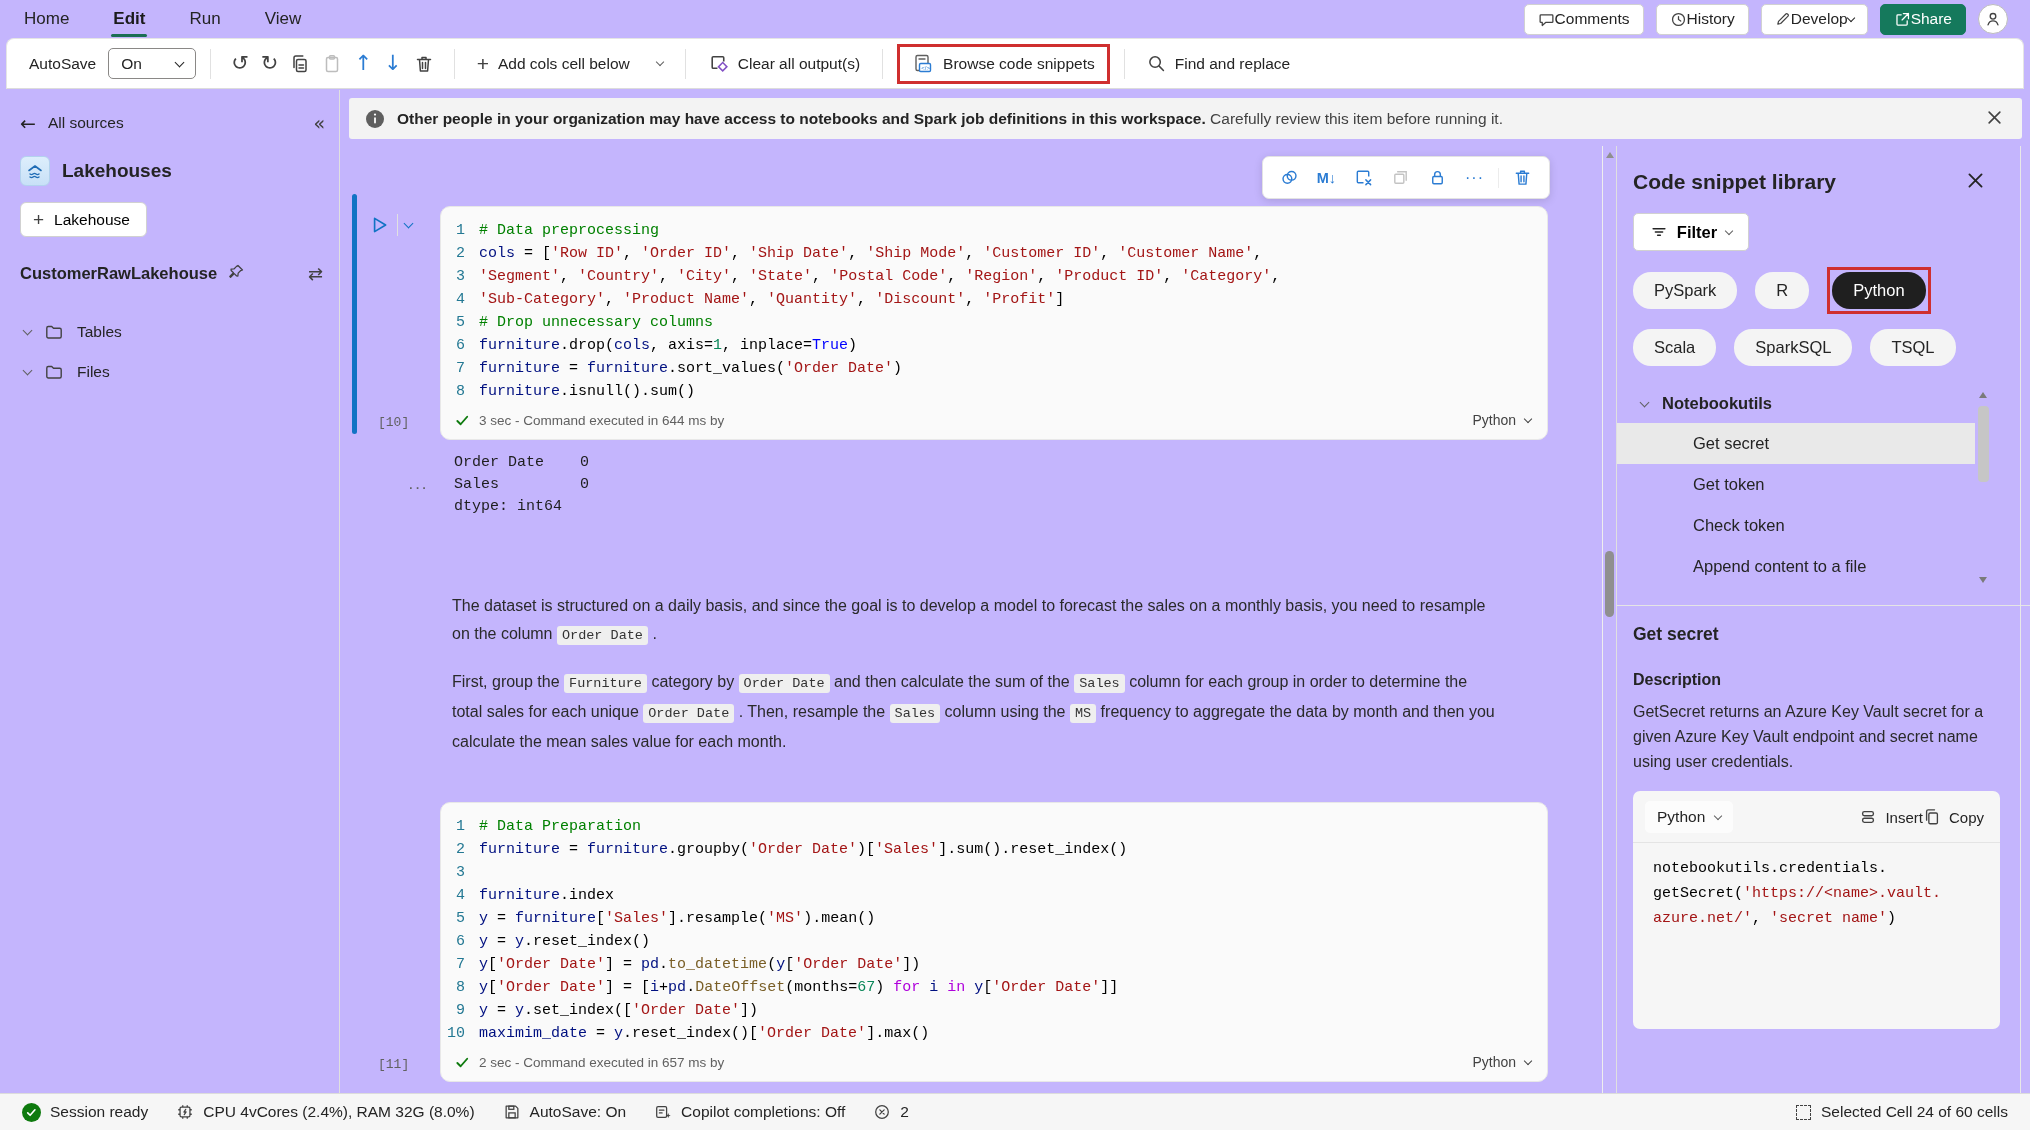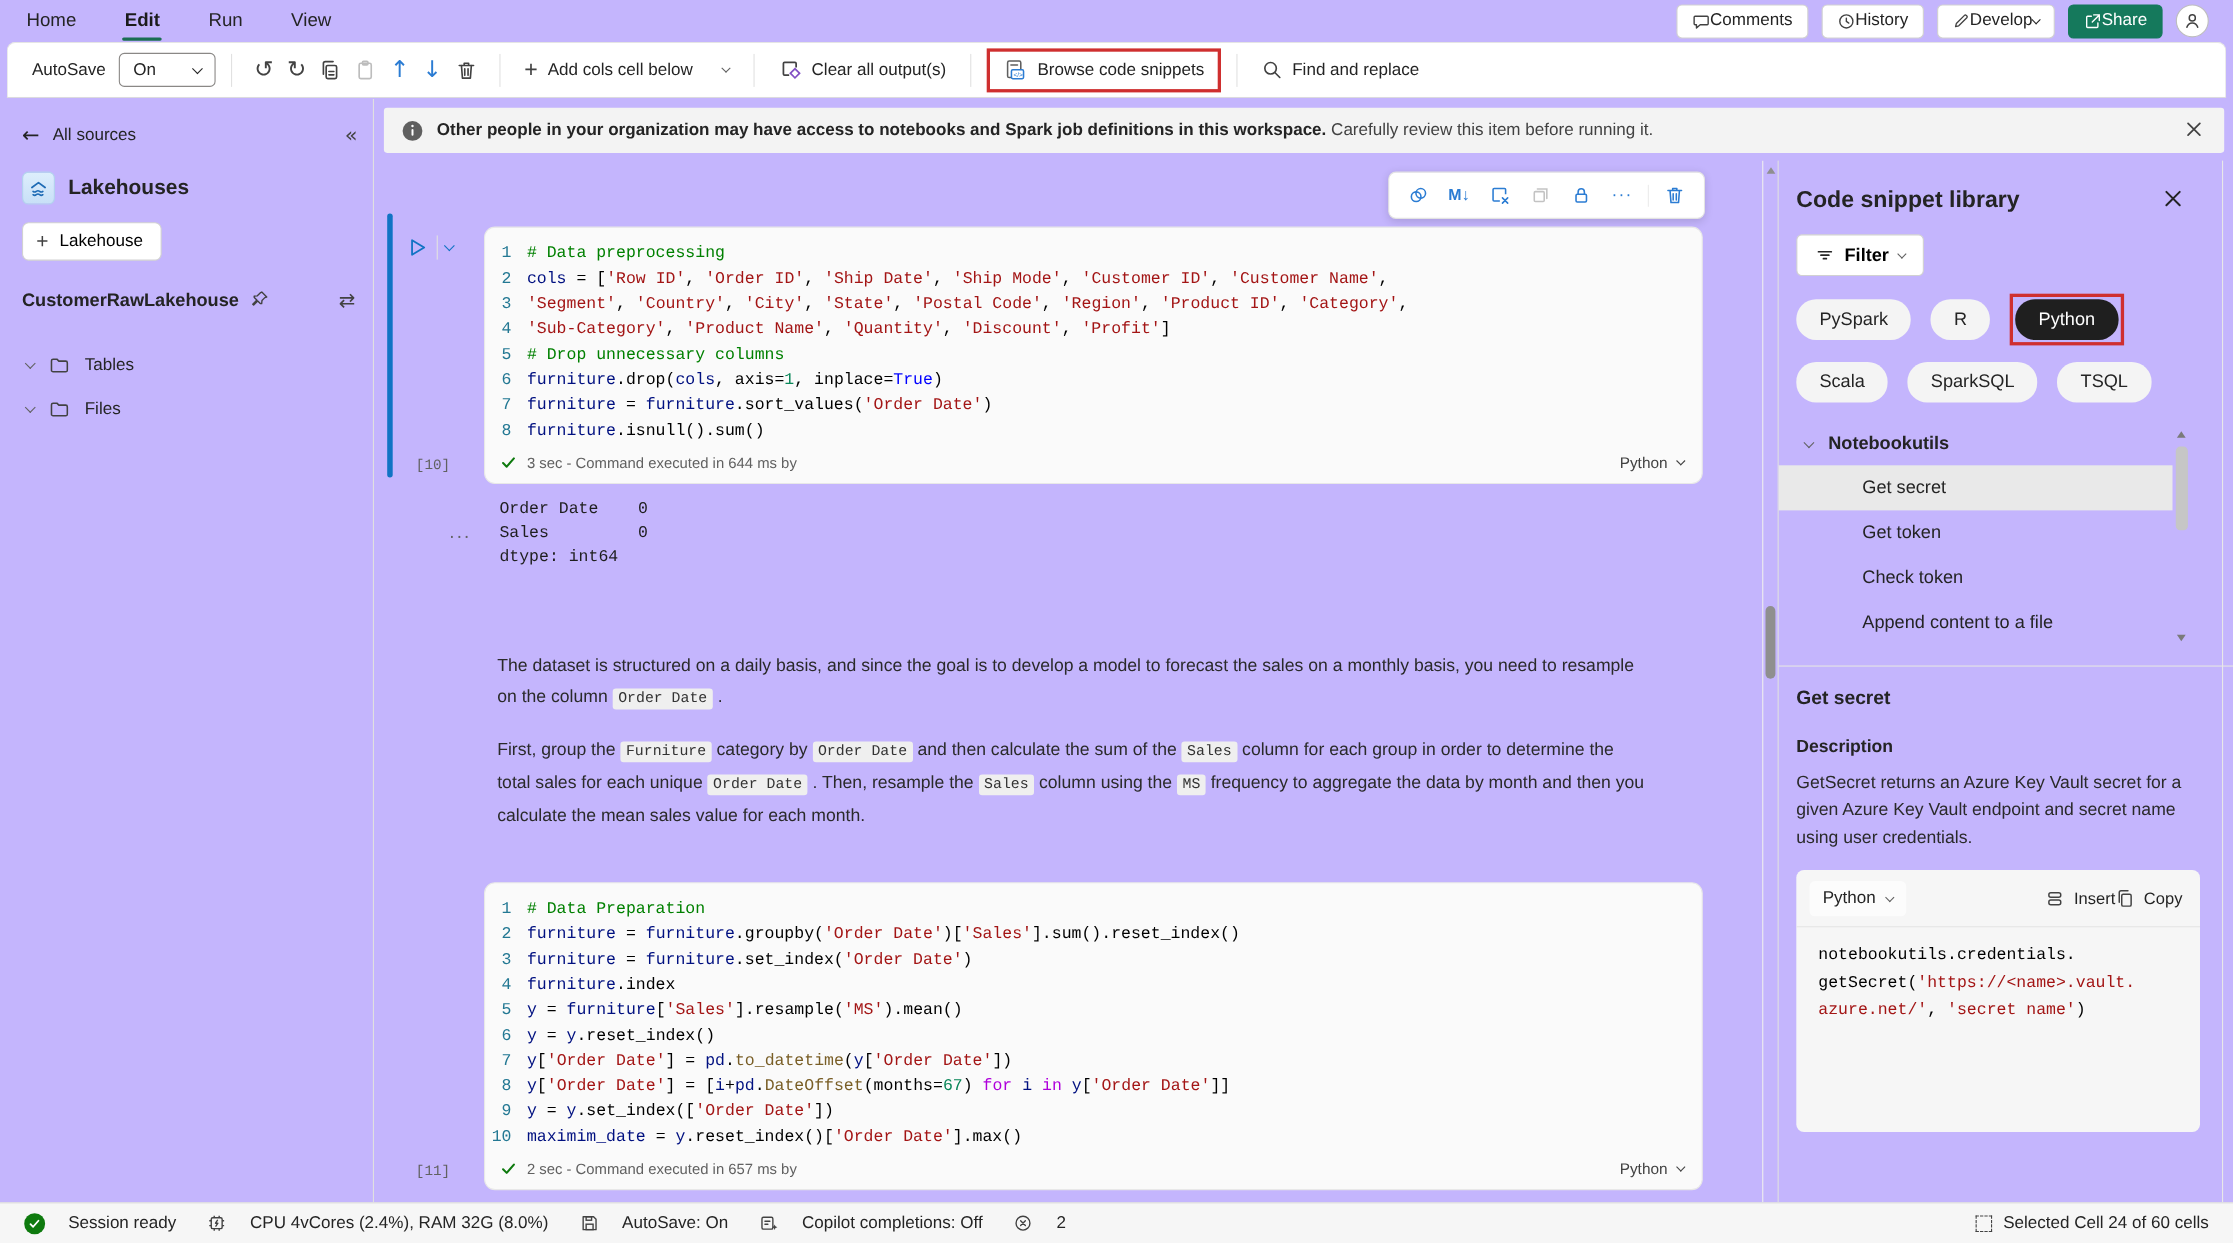--- a/index.html
+++ b/index.html
@@ -133,21 +133,21 @@
   .card-lang-btn { display:flex; align-items:center; gap:10px; background:#fcfcfc; border:none; border-radius:5px; padding:7px 12px; font-size:15.5px; cursor:pointer; color:#242424; }
   .card-lang-btn .chev { width:6px; height:6px; color:#616161; }
   .card-actions { margin-left:auto; display:flex; align-items:center; }
   .card-act { display:flex; align-items:center; gap:8px; border:none; background:none; font-size:15px; color:#242424; cursor:pointer; }
   .card-code { padding:13px 10px 0 20px; }
   .card-code .code-line { font-size:15px; line-height:25px; white-space:pre-wrap; }
   .panel-scroll-line { position:absolute; top:0; bottom:0; right:9px; width:1px; background:#e8e8e8; }
 
   
   .statusbar { position:absolute; left:0; right:0; bottom:0; height:37px; background:#f6f6f6; border-top:1px solid #dcdcdc; display:flex; align-items:center; padding:0 22px; font-size:15.5px; color:#242424; }
-  .st-item { display:flex; align-items:center; gap:21px; margin-right:28px; }
+  .st-item { display:flex; align-items:center; gap:9px; margin-right:28px; }
   .st-right { margin-left:auto; display:flex; align-items:center; gap:10px; }
   .ok-circle { width:19px; height:19px; border-radius:50%; background:#0e7a0e; display:flex; align-items:center; justify-content:center; }
   .dash-sq { width:15px; height:15px; border:1.5px dashed #424242; }
 </style>
 </head>
 <body>
 
 <div class="app">
 
   <div class="menubar">
@@ -417,21 +417,21 @@
           <div class="markdown">
             <p><span>The dataset is structured on a daily basis, and since the goal is to develop a model to forecast the sales on a monthly basis, you need to resample on the column </span><span class="tk-ic">Order Date</span><span> .</span></p>
             <p><span>First, group the </span><span class="tk-ic">Furniture</span><span> category by </span><span class="tk-ic">Order Date</span><span> and then calculate the sum of the </span><span class="tk-ic">Sales</span><span> column for each group in order to determine the total sales for each unique </span><span class="tk-ic">Order Date</span><span> . Then, resample the </span><span class="tk-ic">Sales</span><span> column using the </span><span class="tk-ic">MS</span><span> frequency to aggregate the data by month and then you calculate the mean sales value for each month.</span></p>
           </div>
 
           <div class="cellblock" style="margin-top:46px;">
             <div class="cell-box">
               <div>
                   <div class="code-line"><span class="line-num">1</span><span class="line-code"><span class="tk-c"># Data Preparation</span></span></div>
                   <div class="code-line"><span class="line-num">2</span><span class="line-code"><span class="tk-v">furniture</span><span> = </span><span class="tk-v">furniture</span><span>.groupby(</span><span class="tk-s">'Order Date'</span><span>)[</span><span class="tk-s">'Sales'</span><span>].sum().reset_index()</span></span></div>
-                  <div class="code-line"><span class="line-num">3</span><span class="line-code"><span class="tk-v">furniture</span><span> = </span><span class="tk-v">furniture</span><span>.set_index(</span><span class="tk-s">'Order Date'</span><span>)</span></span></div>
+                  <div class="code-line"><span class="line-num">3</span></div>
                   <div class="code-line"><span class="line-num">4</span><span class="line-code"><span class="tk-v">furniture</span><span>.index</span></span></div>
                   <div class="code-line"><span class="line-num">5</span><span class="line-code"><span class="tk-v">y</span><span> = </span><span class="tk-v">furniture</span><span>[</span><span class="tk-s">'Sales'</span><span>].resample(</span><span class="tk-s">'MS'</span><span>).mean()</span></span></div>
                   <div class="code-line"><span class="line-num">6</span><span class="line-code"><span class="tk-v">y</span><span> = </span><span class="tk-v">y</span><span>.reset_index()</span></span></div>
                   <div class="code-line"><span class="line-num">7</span><span class="line-code"><span class="tk-v">y</span><span>[</span><span class="tk-s">'Order Date'</span><span>] = </span><span class="tk-v">pd</span><span>.</span><span class="tk-f">to_datetime</span><span>(</span><span class="tk-v">y</span><span>[</span><span class="tk-s">'Order Date'</span><span>])</span></span></div>
                   <div class="code-line"><span class="line-num">8</span><span class="line-code"><span class="tk-v">y</span><span>[</span><span class="tk-s">'Order Date'</span><span>] = [</span><span class="tk-v">i</span><span>+</span><span class="tk-v">pd</span><span>.</span><span class="tk-f">DateOffset</span><span>(months=</span><span class="tk-n">67</span><span>) </span><span class="tk-k">for</span><span> </span><span class="tk-v">i</span><span> </span><span class="tk-k">in</span><span> </span><span class="tk-v">y</span><span>[</span><span class="tk-s">'Order Date'</span><span>]]</span></span></div>
                   <div class="code-line"><span class="line-num">9</span><span class="line-code"><span class="tk-v">y</span><span> = </span><span class="tk-v">y</span><span>.set_index([</span><span class="tk-s">'Order Date'</span><span>])</span></span></div>
                   <div class="code-line"><span class="line-num">10</span><span class="line-code"><span class="tk-v">maximim_date</span><span> = </span><span class="tk-v">y</span><span>.reset_index()[</span><span class="tk-s">'Order Date'</span><span>].max()</span></span></div>
                 </div>
               <div class="cell-footer">
                 <svg class="ic" width="15" height="15" viewBox="0 0 16 16" fill="none" stroke="#0e7a0e" stroke-width="2">

